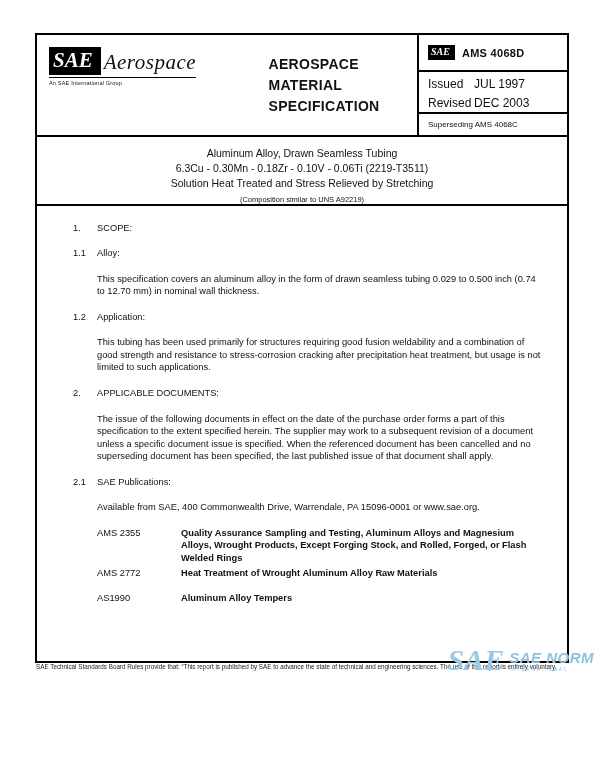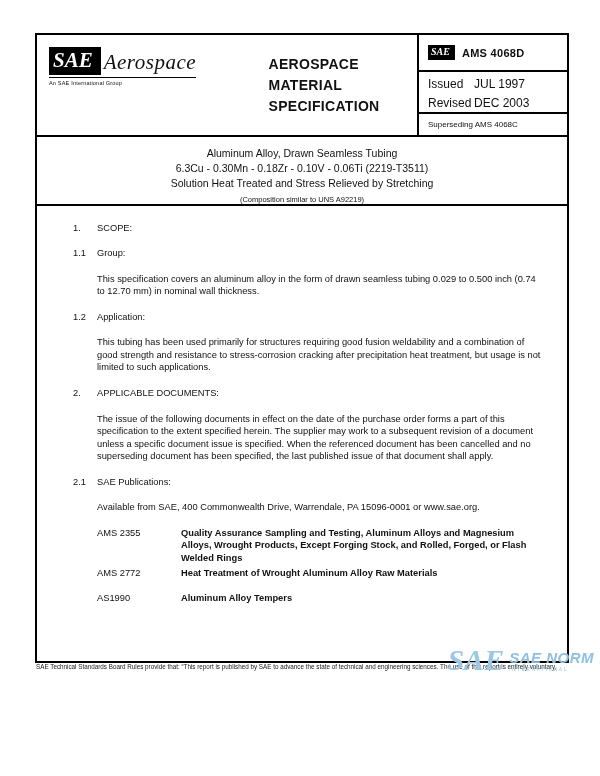--- a/index.html
+++ b/index.html
@@ -104,21 +104,21 @@
     </div>
 
     <div class="bodyc">
       <div class="sec mb">
         <span class="num">1.</span>
         <span>SCOPE:</span>
       </div>
 
       <div class="sec mb">
         <span class="num">1.1</span>
-        <span>Group:</span>
+        <span>Alloy:</span>
       </div>
       <div class="ind mb">This specification covers an aluminum alloy in the form of drawn seamless tubing 0.029 to 0.500 inch (0.74 to 12.70 mm) in nominal wall thickness.</div>
 
       <div class="sec mb">
         <span class="num">1.2</span>
         <span>Application:</span>
       </div>
       <div class="ind mb">This tubing has been used primarily for structures requiring good fusion weldability and a combination of good strength and resistance to stress-corrosion cracking after precipitation heat treatment, but usage is not limited to such applications.</div>
 
       <div class="sec mb">

